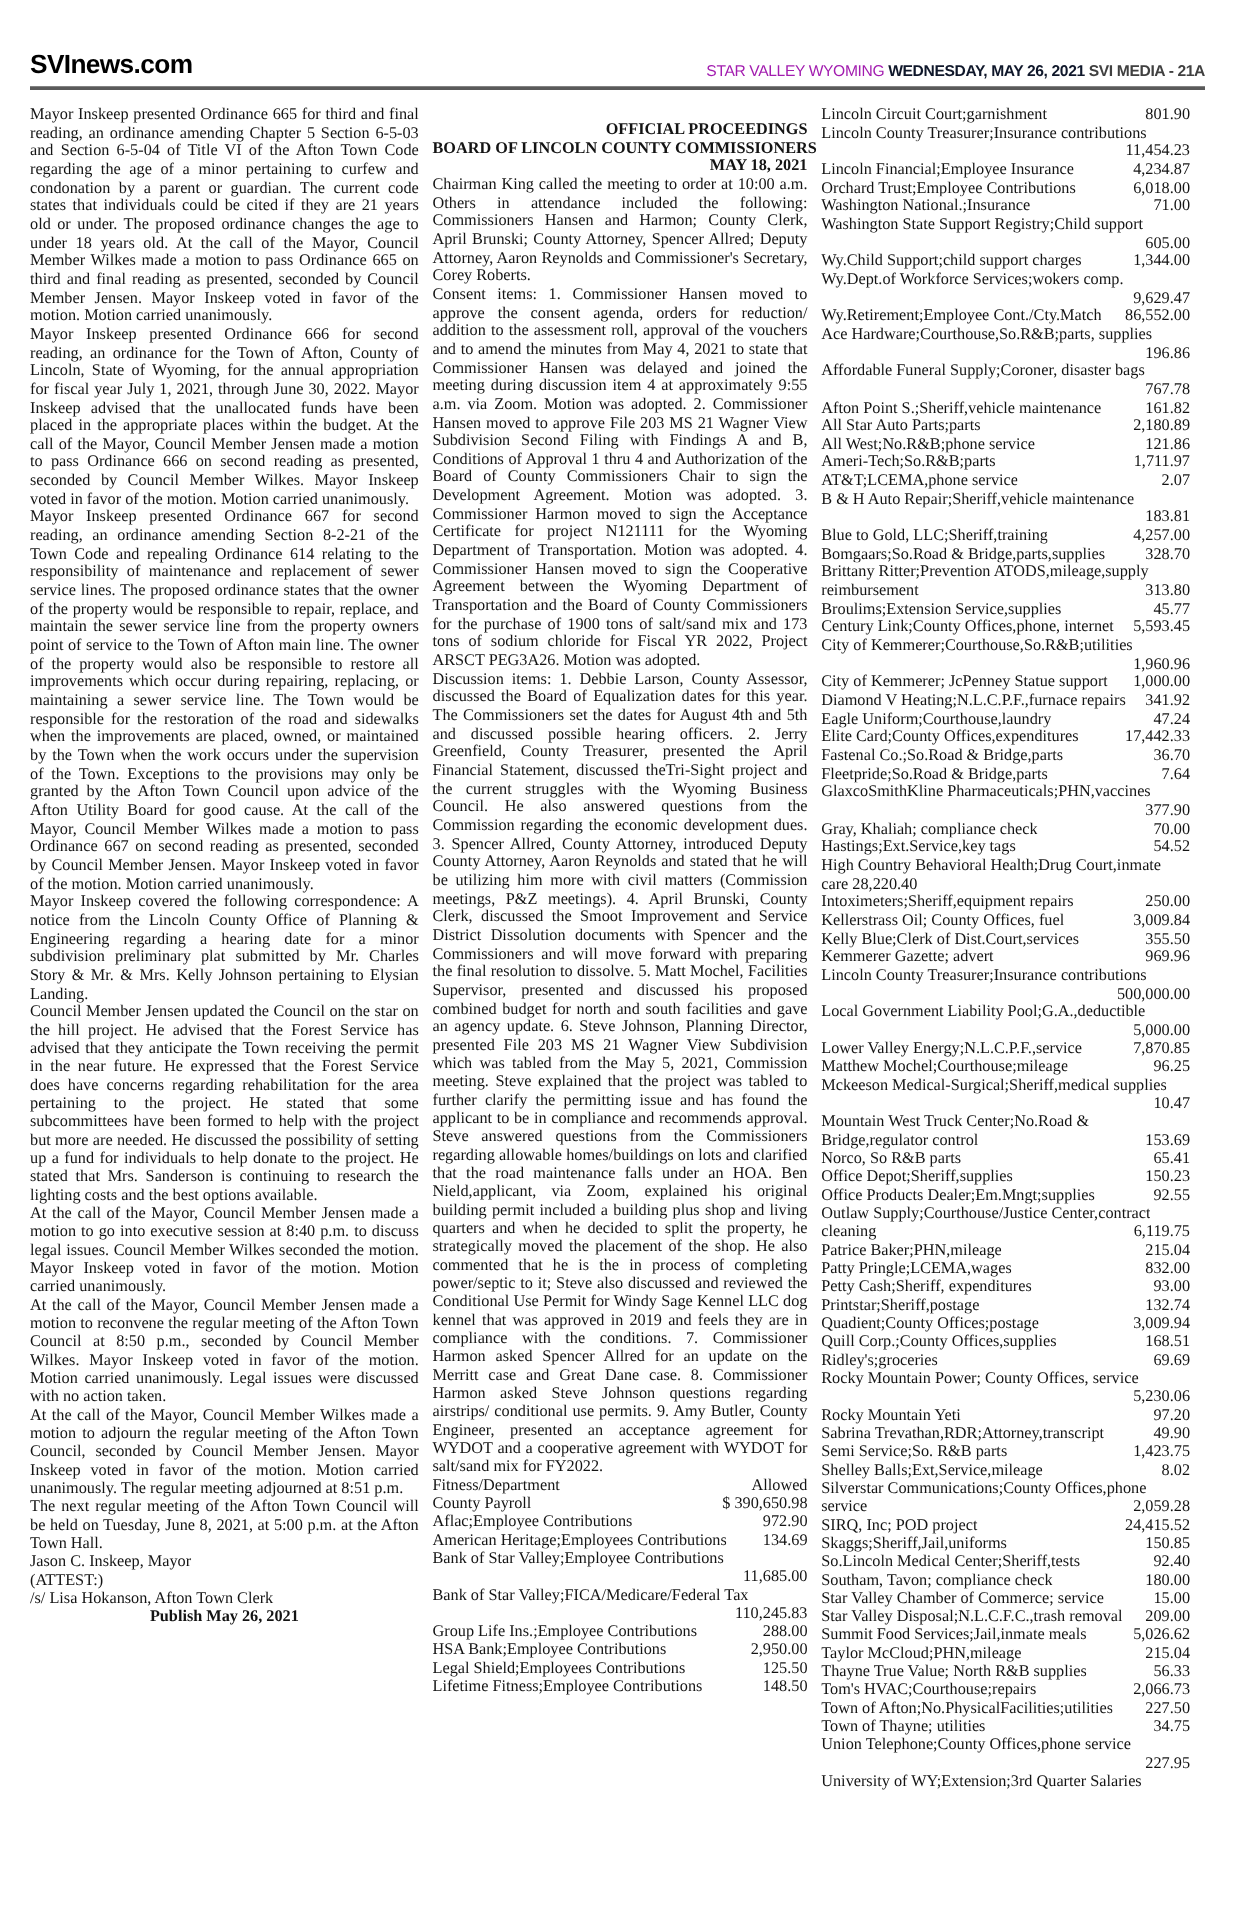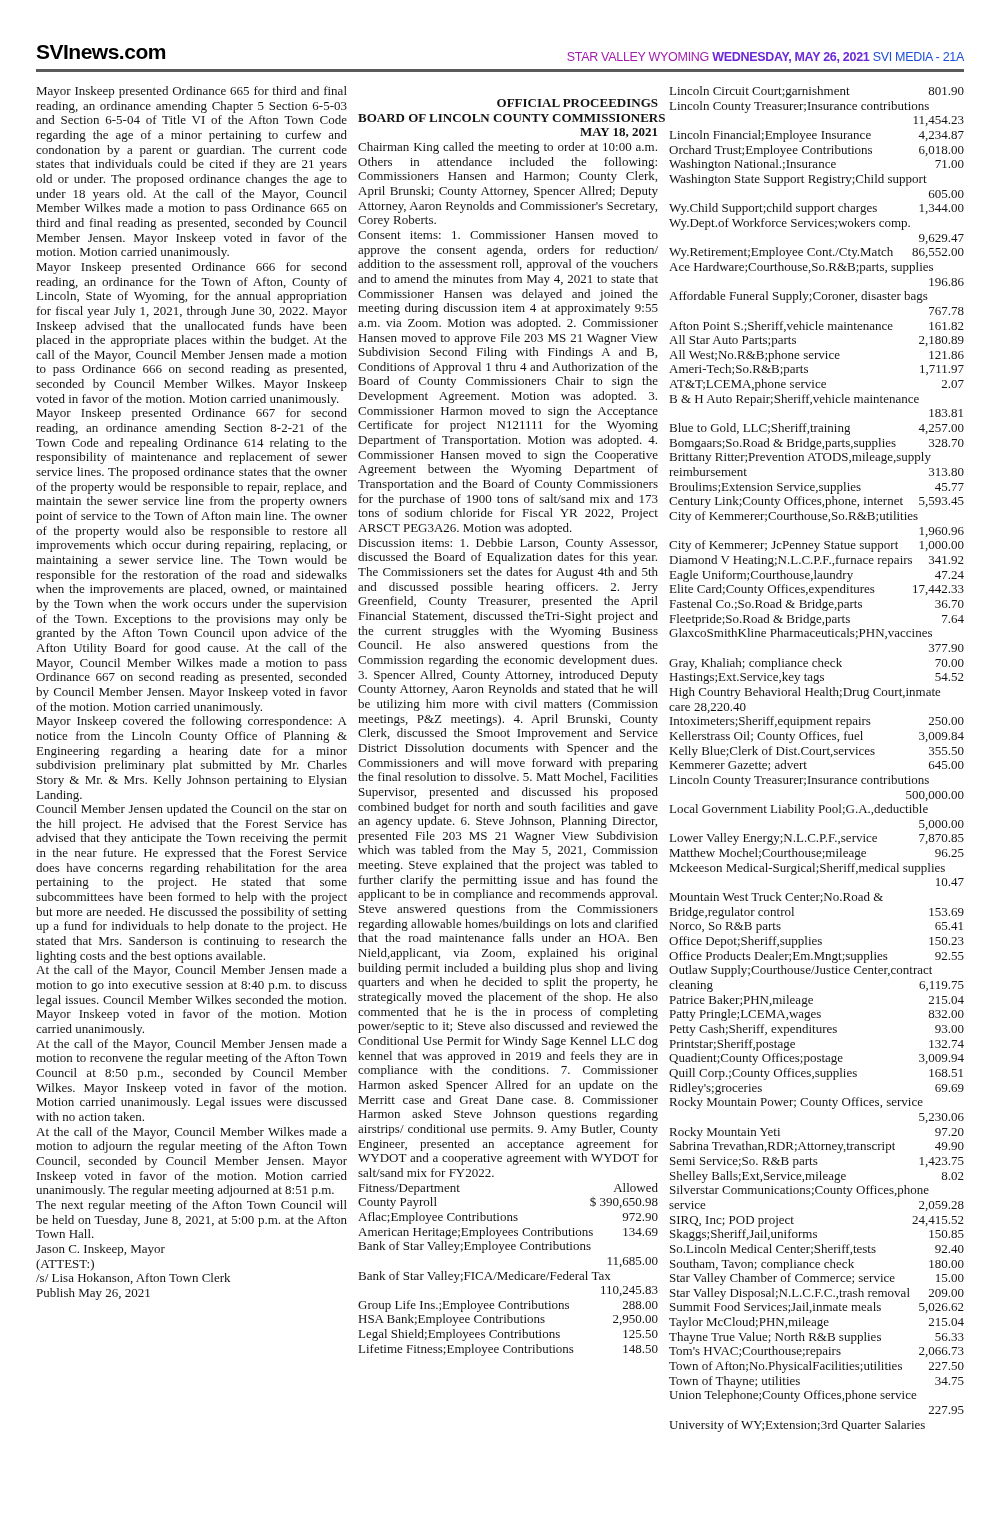--- a/index.html
+++ b/index.html
@@ -1,44 +1,44 @@
 <!DOCTYPE html>
 <html><head>
 <meta charset="utf-8">
 <style>
   html,body{margin:0;padding:0;background:#ffffff;}
   .page{
     width:994px;height:1536px;box-sizing:border-box;
-    padding:40px 30px 0 36px;
+    padding:40px 30px 0 24px;
     font-family:"Liberation Serif", serif;
     color:#141414;background:#fff;overflow:hidden;position:relative;
   }
   .hdr{
     display:flex;justify-content:space-between;align-items:flex-end;
     border-bottom:3px solid #5a5a5a;padding-bottom:5px;
   }
   .masthead{
     font-family:"Liberation Sans", sans-serif;font-weight:bold;
     font-size:21px;letter-spacing:-0.5px;color:#000;
   }
   .hdr-right{
     font-family:"Liberation Sans", sans-serif;font-size:12.5px;
     letter-spacing:-0.3px;white-space:nowrap;
   }
   .hr-loc{color:#a21caf;}
-  .hr-date{font-weight:bold;color:#6d28d9;}
-  .hr-ed{color:#1d4ed8;font-weight:normal;}
+  .hr-date{font-weight:bold;color:#0f172a;}
+  .hr-ed{color:#404040;font-weight:bold;}
   .columns{display:flex;gap:11px;margin-top:12px;}
   .col{font-size:13px;line-height:14.65px;text-align:justify;}
   .col1{width:311px;}
   .col2{width:300px;}
   .col3{width:295px;}
   .para{margin:0;text-align:justify;text-justify:inter-word;}
   .sig{margin:0;text-align:left;}
-  .publish{margin:0;text-align:left;font-weight:normal;}
+  .publish{margin:0;text-align:center;font-weight:bold;}
   .heading{text-align:right;font-weight:bold;margin-top:12px;}
   .hline{white-space:nowrap;}
   .frow{display:flex;justify-content:space-between;}
   .fl{overflow:hidden;white-space:nowrap;}
   .fr{white-space:nowrap;flex:none;padding-left:5px;}
 </style>
 </head>
 <body>
 
 <div class="page">
@@ -315,21 +315,21 @@
           <div class="frow">
           <span class="fl">Kellerstrass Oil; County Offices, fuel</span>
           <span class="fr">3,009.84</span>
         </div>
           <div class="frow">
           <span class="fl">Kelly Blue;Clerk of Dist.Court,services</span>
           <span class="fr">355.50</span>
         </div>
           <div class="frow">
           <span class="fl">Kemmerer Gazette; advert</span>
-          <span class="fr">645.00</span>
+          <span class="fr">969.96</span>
         </div>
           <div class="frow">
           <span class="fl">Lincoln County Treasurer;Insurance contributions</span>
           <span class="fr"></span>
         </div>
           <div class="frow">
           <span class="fl"></span>
           <span class="fr">500,000.00</span>
         </div>
           <div class="frow">

